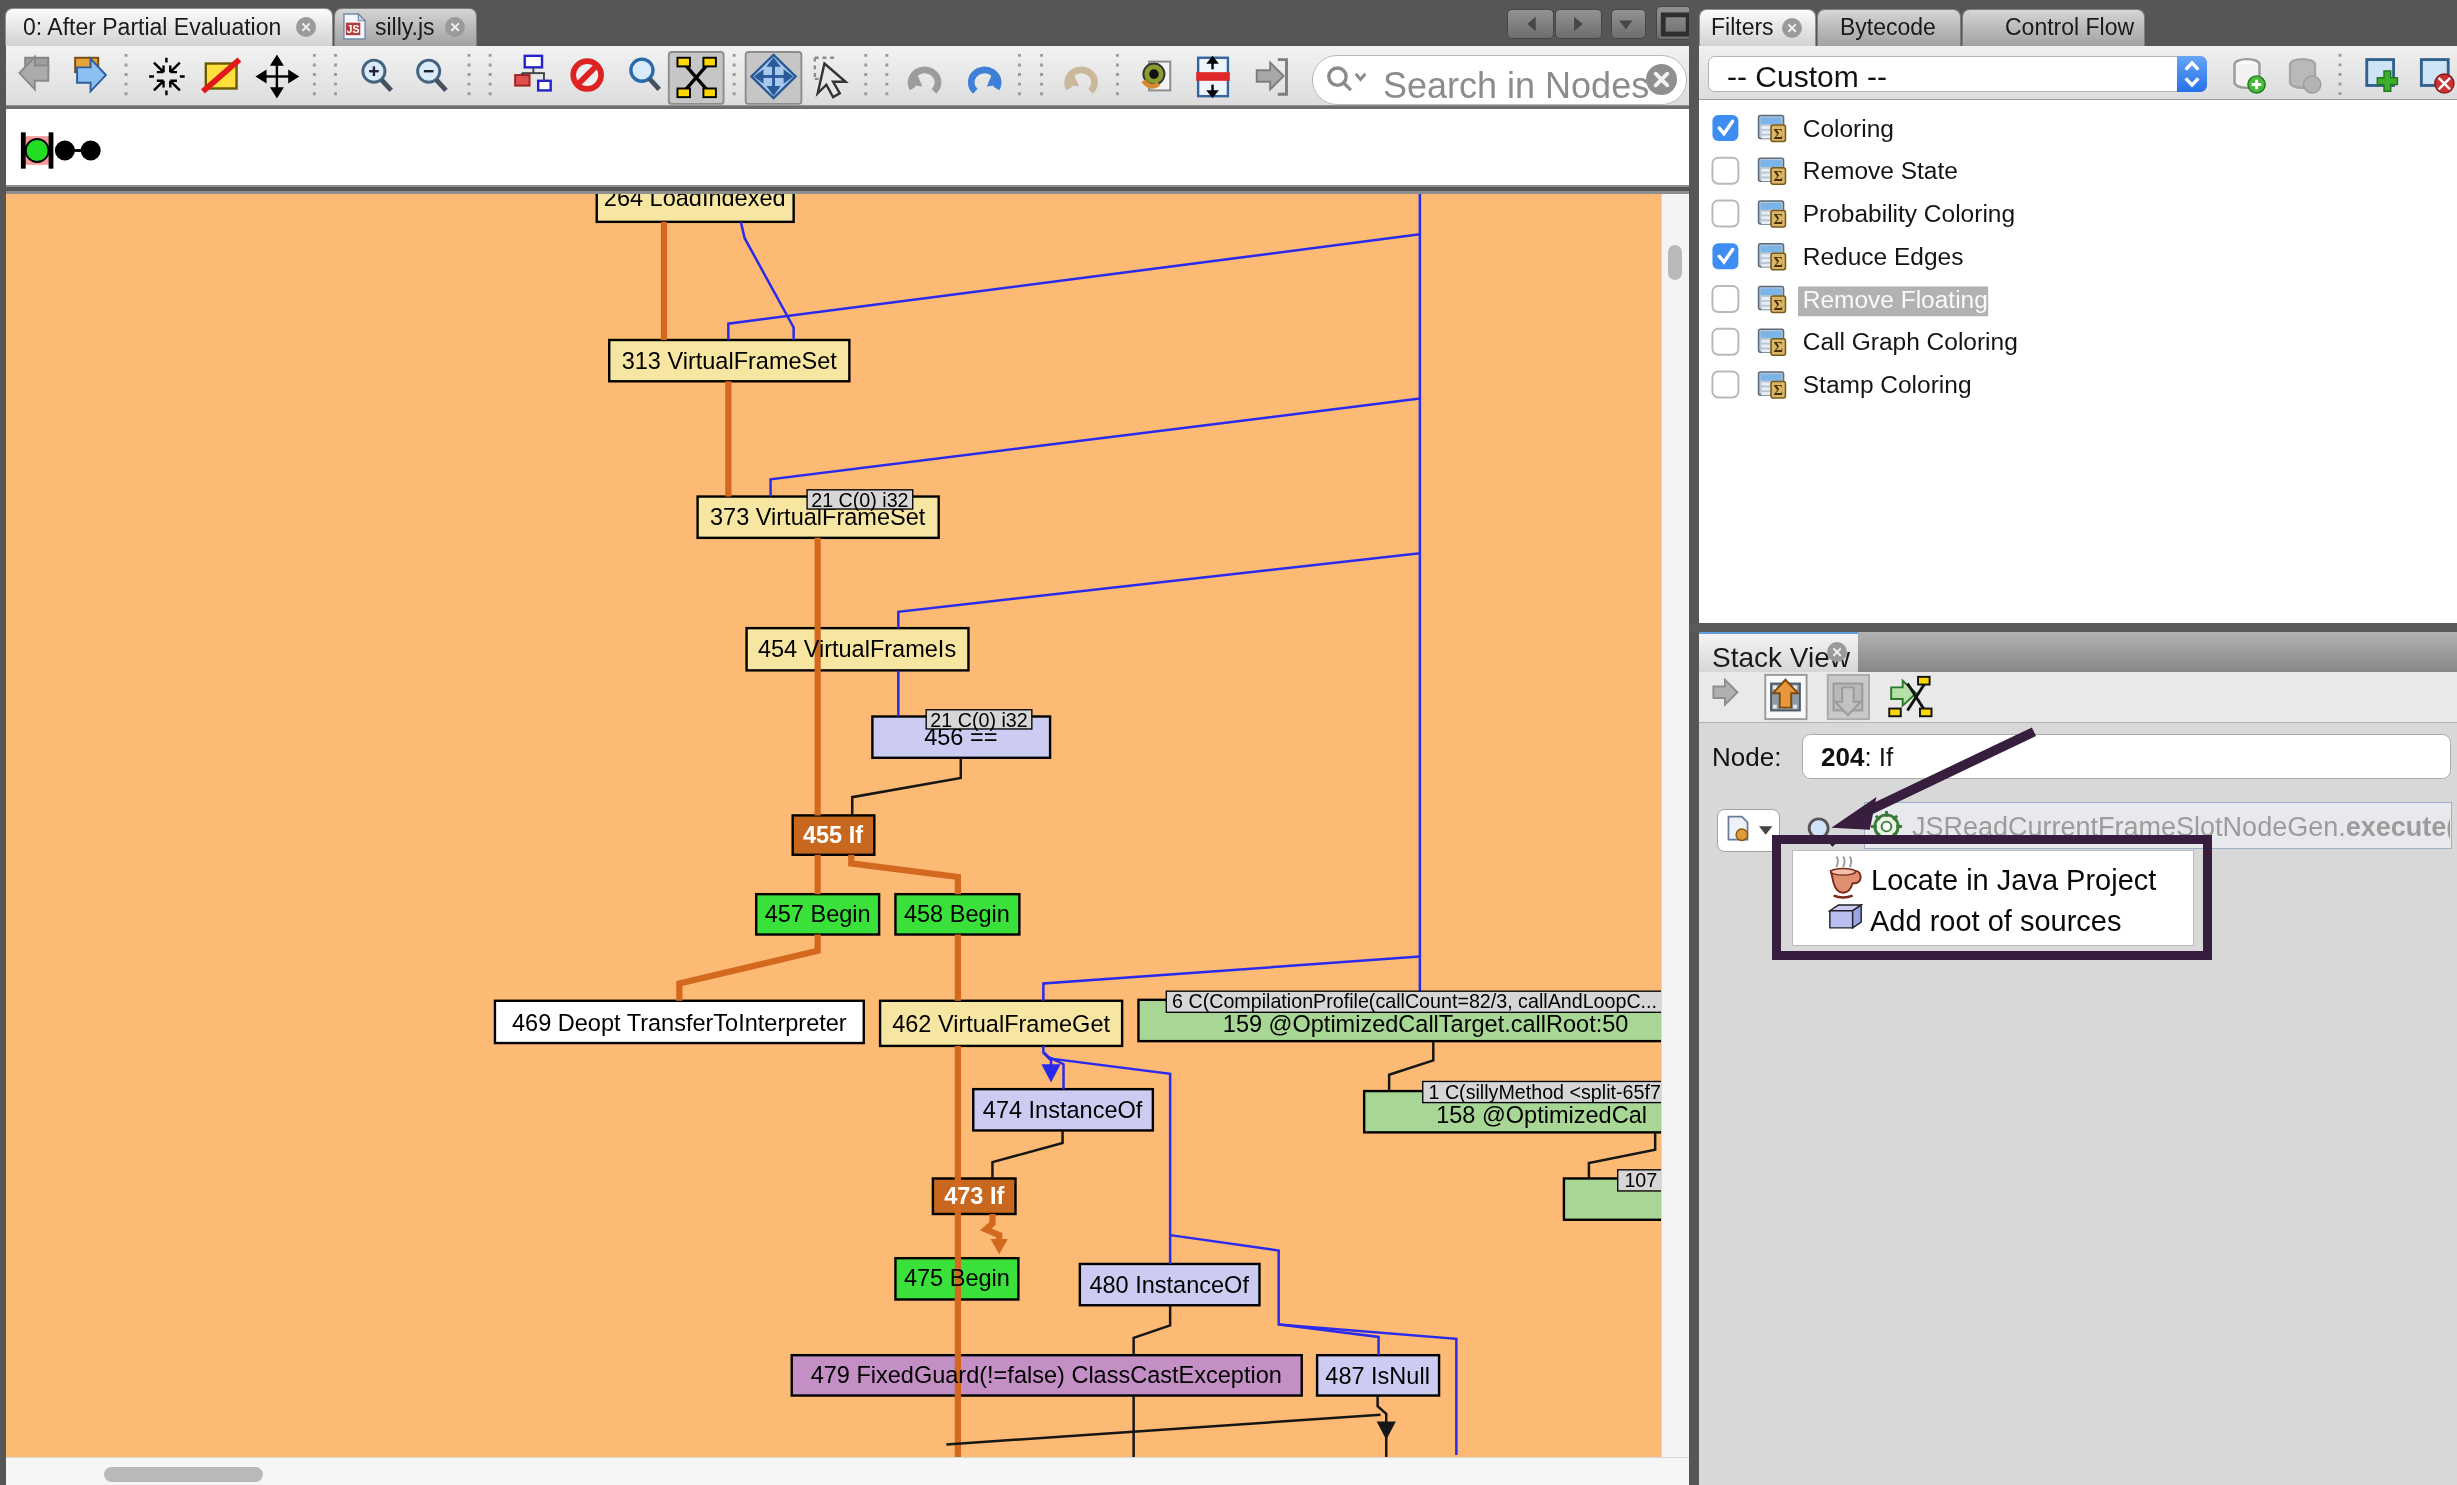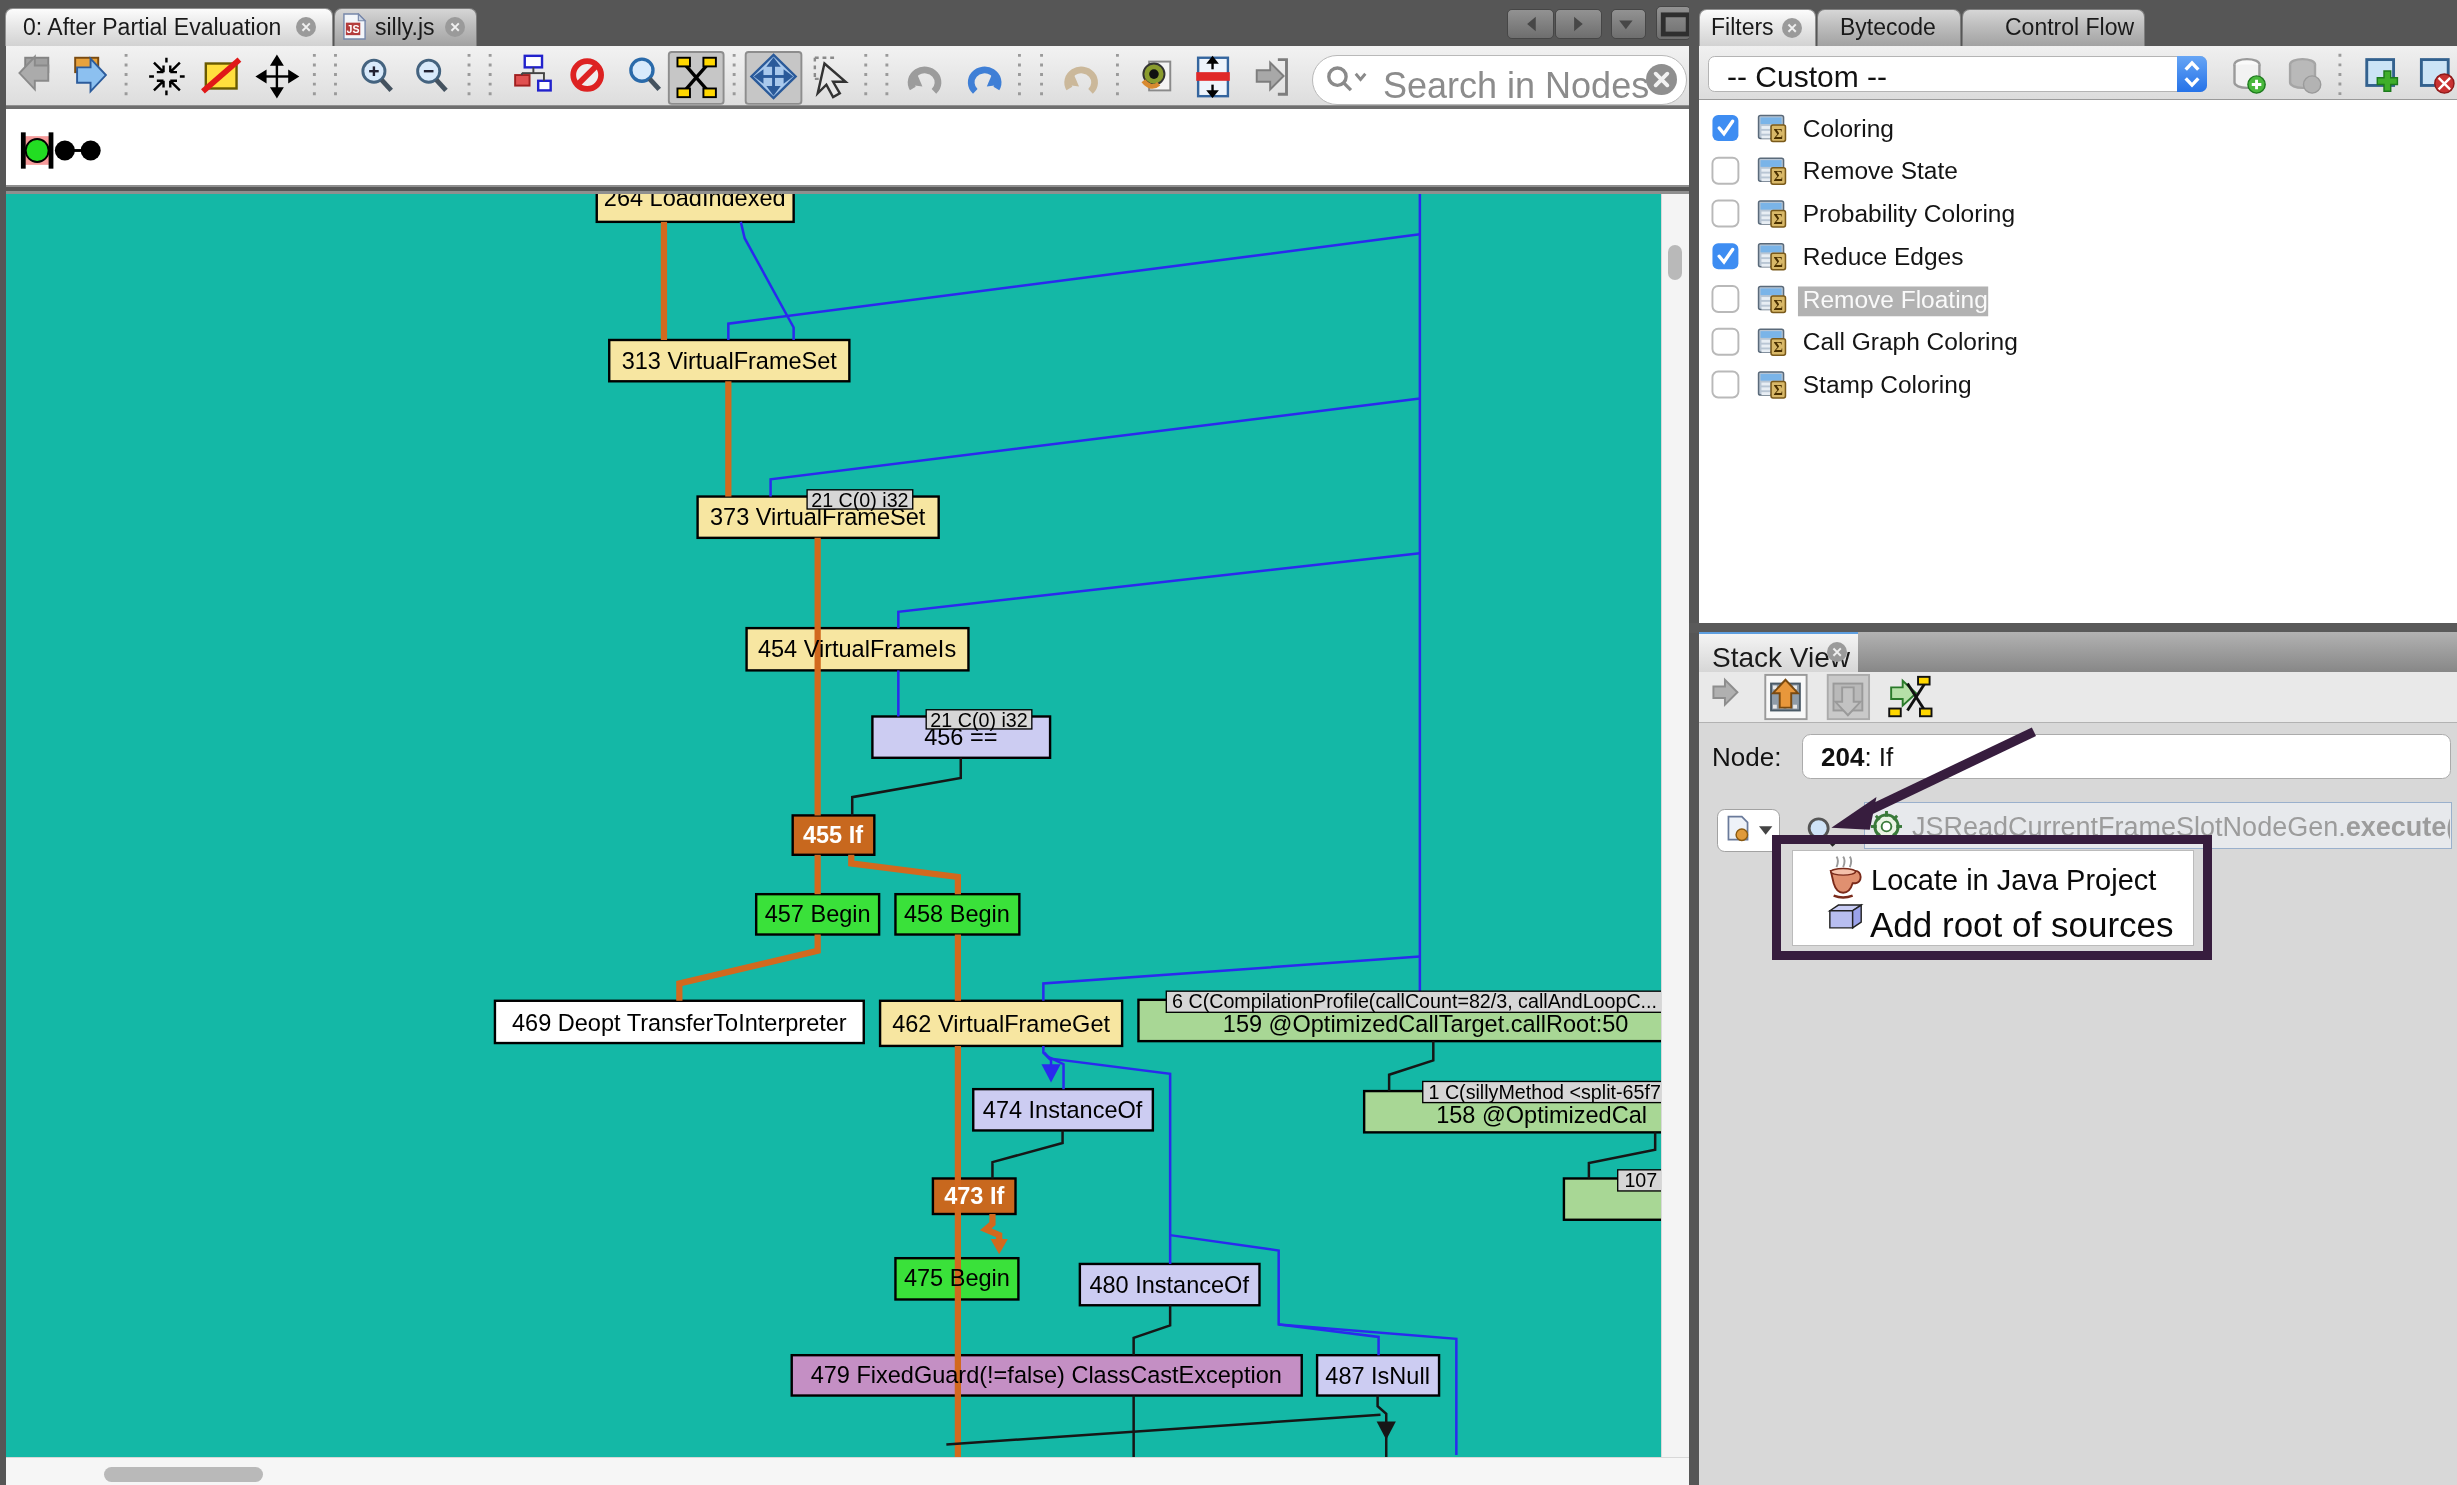--- a/index.html
+++ b/index.html
@@ -182,21 +182,21 @@
   <rect x="2" y="0" width="5" height="38" fill="#000"></rect>
   <rect x="31" y="0" width="5" height="38" fill="#000"></rect>
   <circle cx="19" cy="19" r="12" fill="#22dd22" stroke="#000" stroke-width="2"></circle>
   <line x1="48" y1="19" x2="75" y2="19" stroke="#000" stroke-width="3"></line>
   <circle cx="48" cy="19" r="10.5" fill="#000"></circle>
   <circle cx="75" cy="19" r="10.5" fill="#000"></circle>
 </svg>
 <div class="abs" style="left:5.8px;top:185px;width:1683px;height:1.9px;background:#8f8f8f;"></div>
 <div class="abs" style="left:5.8px;top:191px;width:1683px;height:2.9px;background:#8f8f8f;"></div>
 
-<div id="canvas" class="abs" style="left:5.8px;top:194px;width:1655px;height:1263px;background:#14b8a6;overflow:hidden;">
+<div id="canvas" class="abs" style="left:5.8px;top:194px;width:1655px;height:1263px;background:#fdba74;overflow:hidden;">
 <svg width="1655" height="1263" viewBox="6 202 1723 1315" font-family="Liberation Sans">
 
   <g stroke="#000000" stroke-width="2.5">
     <rect x="621" y="188" width="205" height="43" fill="#f7e6a1"></rect>
     <rect x="634" y="354" width="250" height="43" fill="#f7e6a1"></rect>
     <rect x="726" y="517" width="251" height="43" fill="#f7e6a1"></rect>
     <rect x="777" y="654" width="231" height="44" fill="#f7e6a1"></rect>
     <rect x="916" y="1042" width="252" height="47" fill="#f7e6a1"></rect>
     <rect x="908" y="746" width="185" height="43" fill="#ccccf2"></rect>
     <rect x="1013" y="1134" width="187" height="43" fill="#ccccf2"></rect>
@@ -455,21 +455,21 @@
 <svg class="abs" style="left:1827px;top:855px;" width="38" height="83" viewBox="0 0 40 86">
   <path d="M10 12 q3 -7 0 -11 M17 12 q3 -7 0 -11 M24 12 q3 -7 0 -11" stroke="#999" stroke-width="2" fill="none"></path>
   <path d="M4 16 h26 a5 6 0 0 1 0 13 l-3 0 q-3 10 -10 10 q-7 0 -10 -10 z" fill="#e09070" stroke="#7a2a1a" stroke-width="2"></path>
   <ellipse cx="17" cy="17" rx="13" ry="3.5" fill="#f4c0aa" stroke="#7a2a1a" stroke-width="1.5"></ellipse>
   <path d="M7 42 q10 4 20 0" stroke="#7a2a1a" stroke-width="2.5" fill="none"></path>
   <path d="M3 58 l9 -6 h24 l-9 6 z" fill="#c8ccf4" stroke="#222" stroke-width="1.5"></path>
   <path d="M3 58 h24 v18 h-24 z" fill="#b8bef0" stroke="#222" stroke-width="1.5"></path>
   <path d="M27 76 l9 -6 v-18 l-9 6 z" fill="#9aa2ea" stroke="#222" stroke-width="1.5"></path>
 </svg>
 <div class="abs" style="left:1871px;top:864px;font-size:29px;color:#0a0a0a;">Locate in Java Project</div>
-<div class="abs" style="left:1870px;top:905px;font-size:35px;color:#0a0a0a;">Add root of sources</div>
+<div class="abs" style="left:1870px;top:905px;font-size:29px;color:#0a0a0a;">Add root of sources</div>
 
 <svg class="abs" style="left:1768px;top:701px;" width="288" height="144" viewBox="1840 730 300 150">
   <line x1="2117" y1="762" x2="1941" y2="846" stroke="#371d3e" stroke-width="10"></line>
   <polygon points="1906,862 1953,830 1946,864" fill="#371d3e"></polygon>
 </svg>
 
 </div>
 
 
 </body></html>

